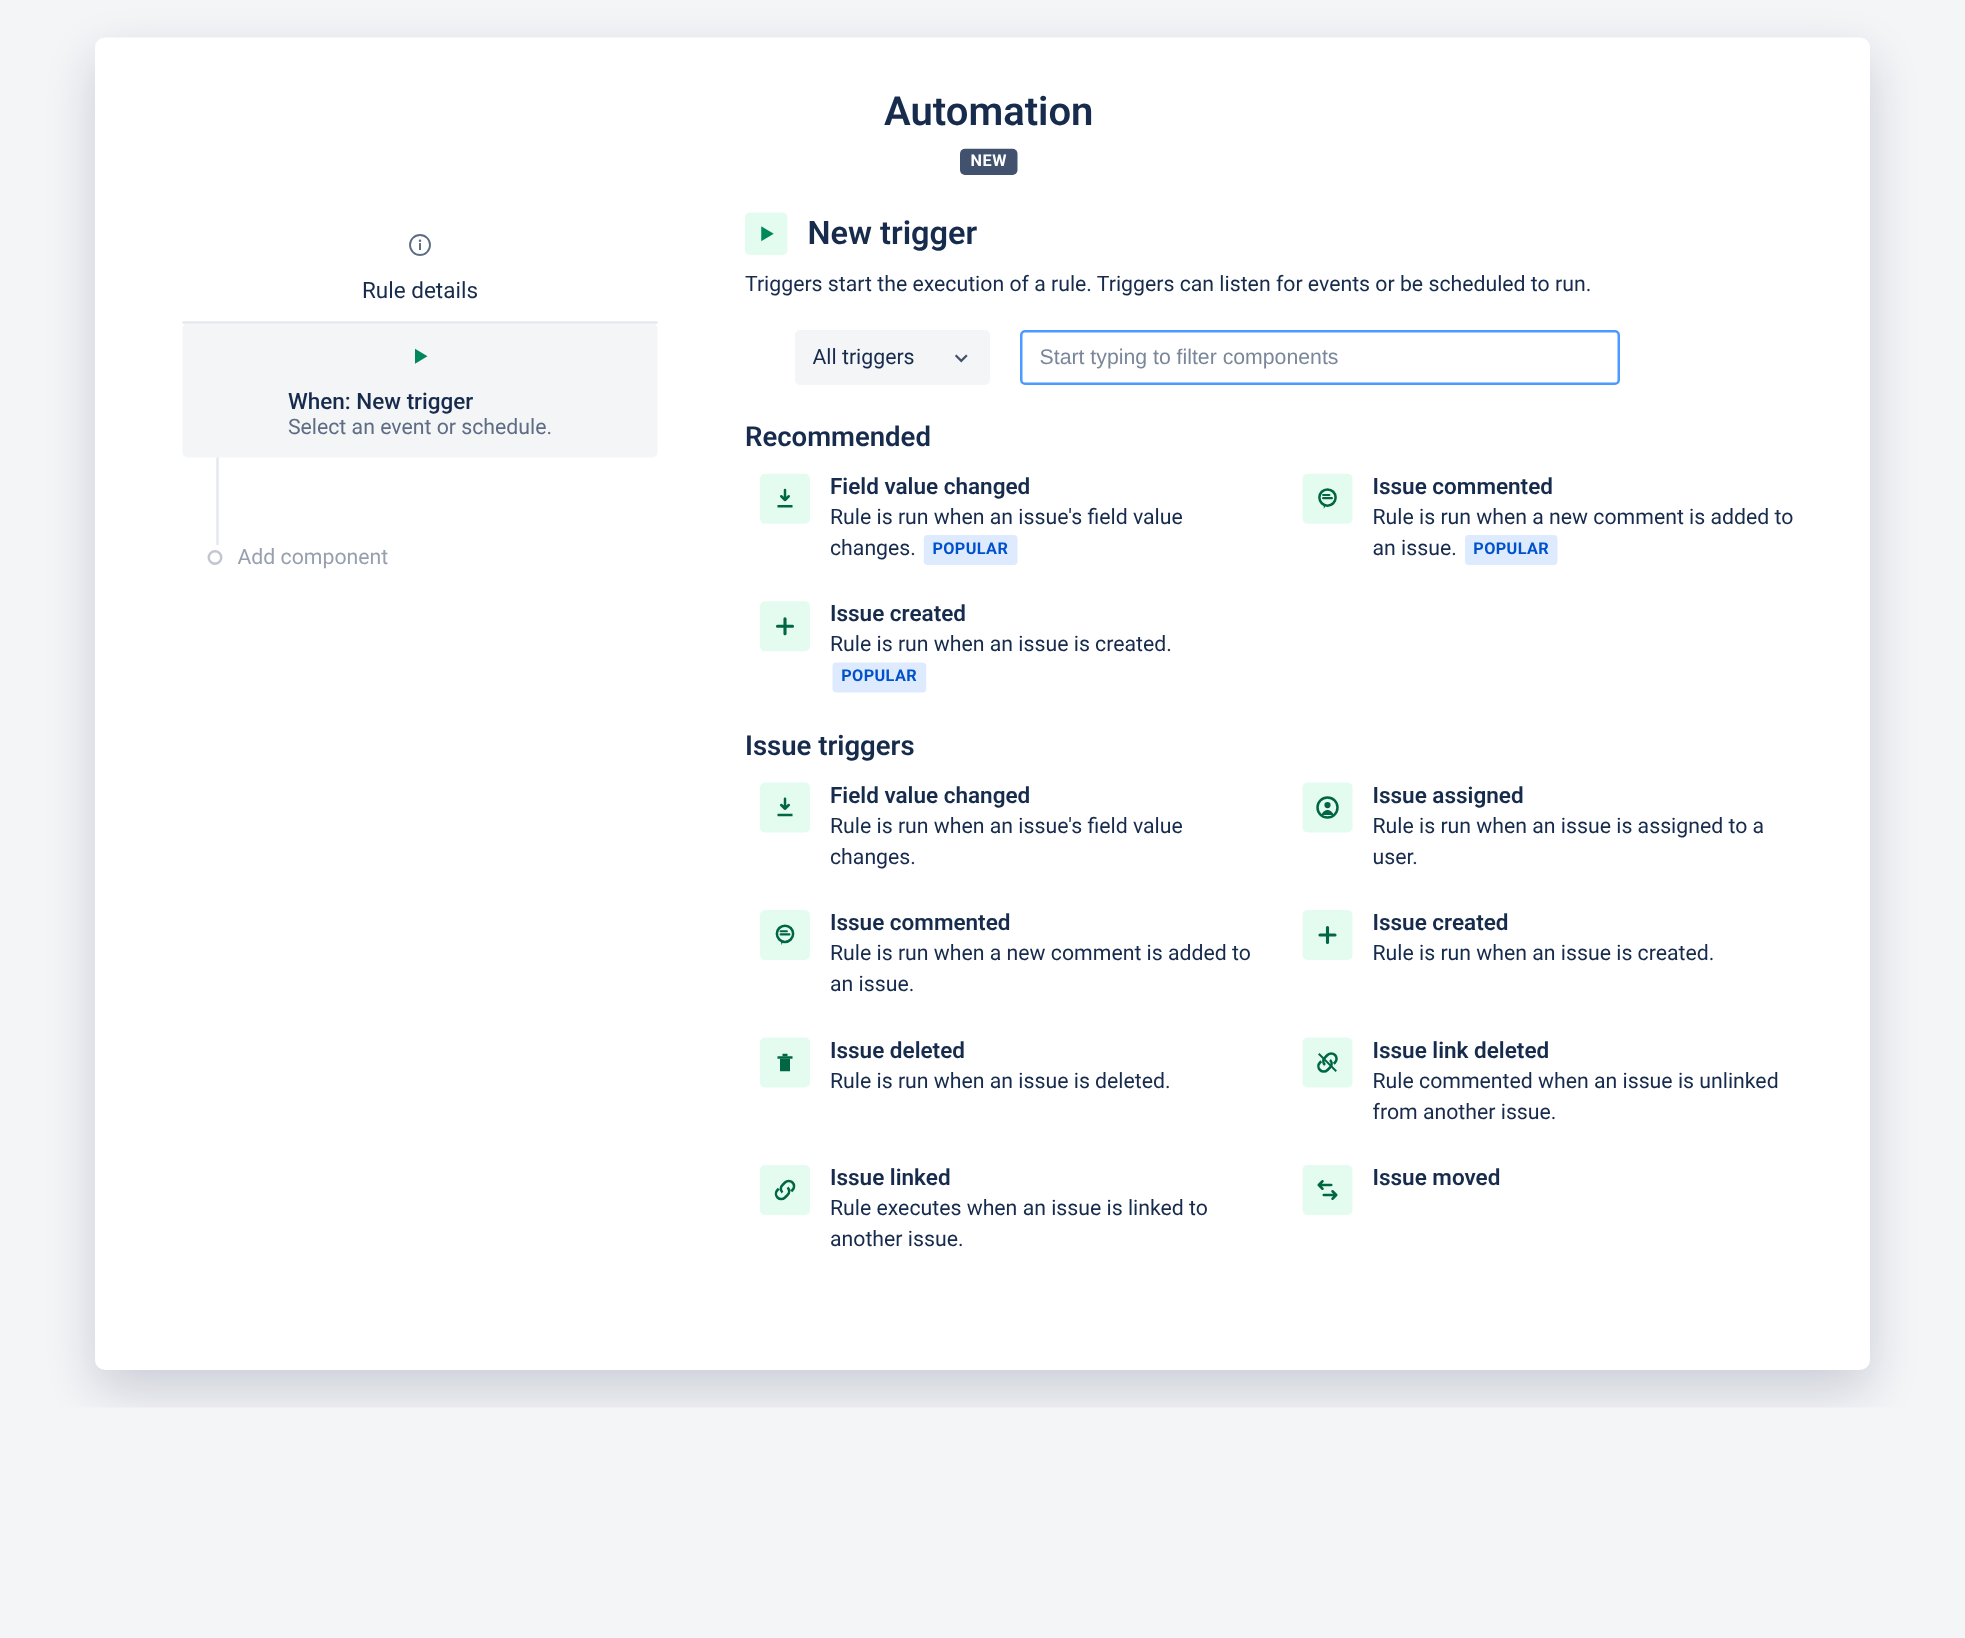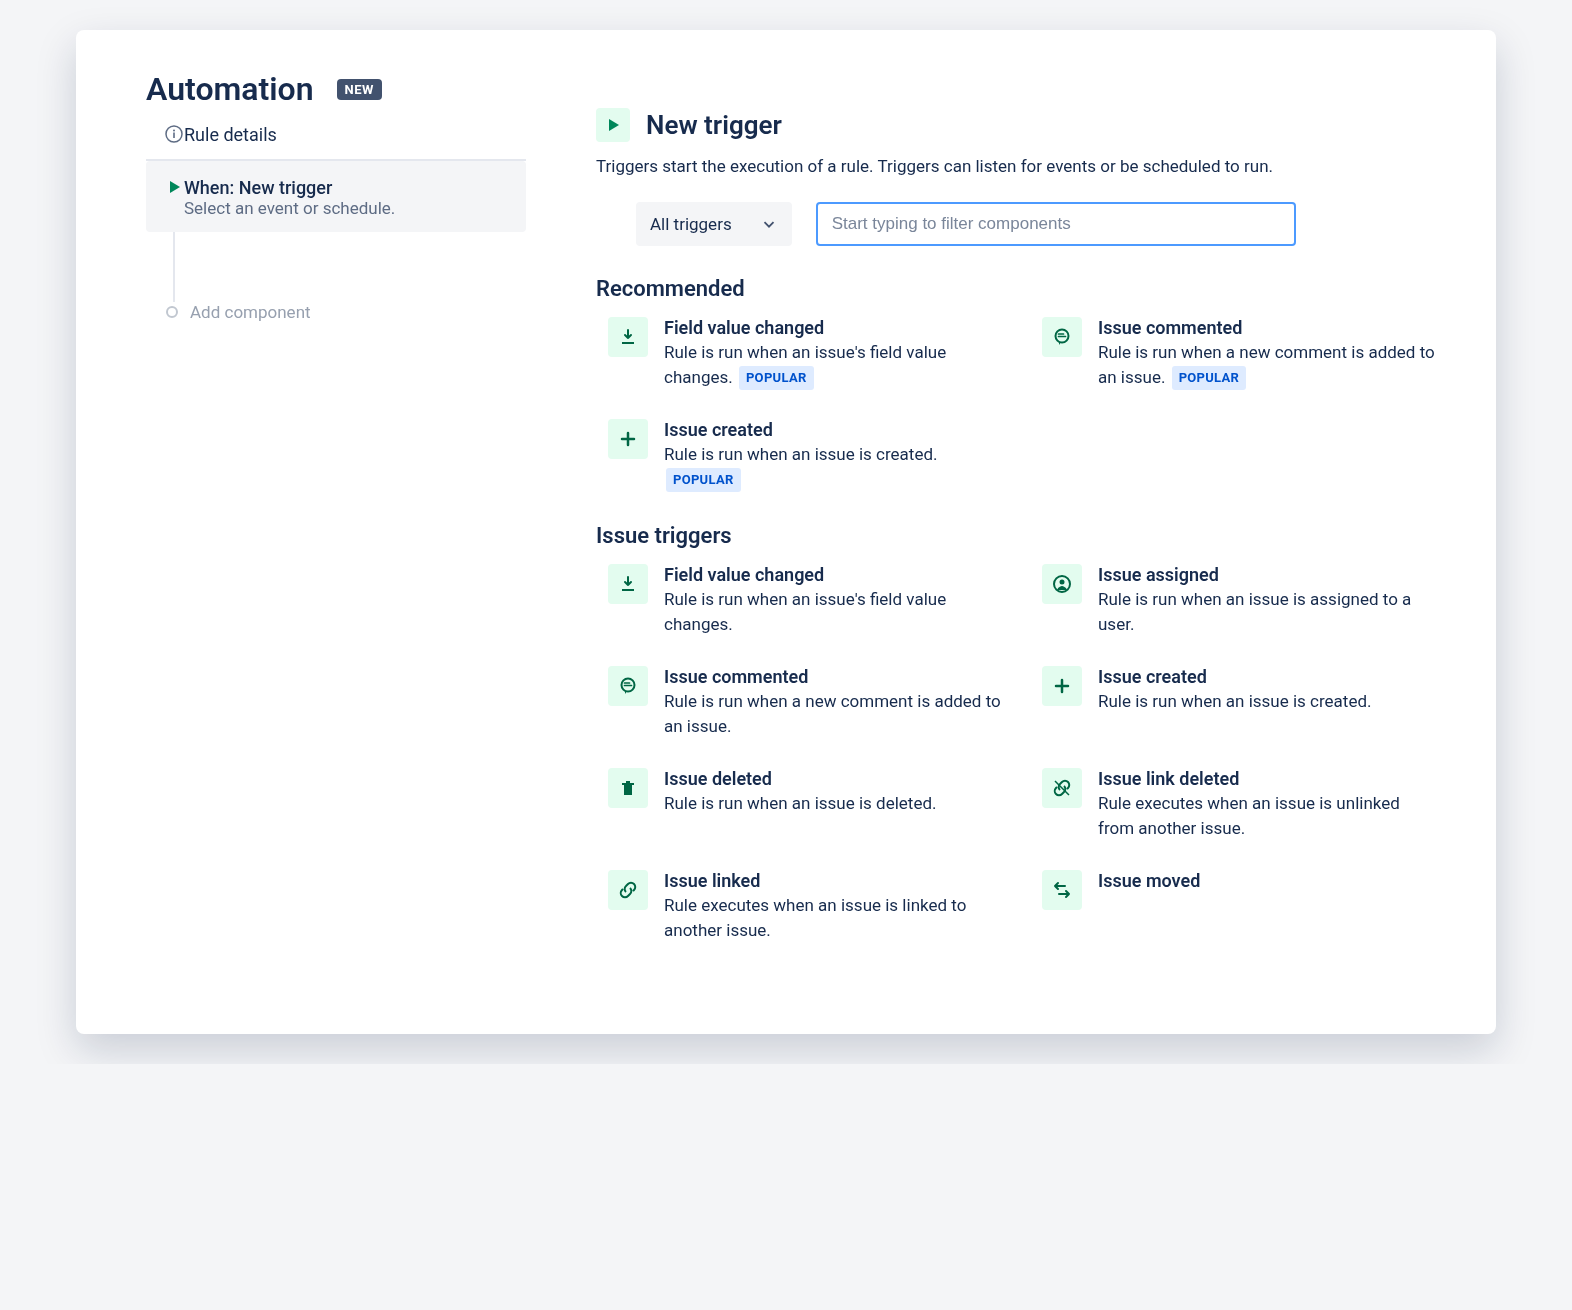--- a/index.html
+++ b/index.html
@@ -17,21 +17,23 @@
   background: #fff;
   border-radius: 8px;
   box-shadow: 0 16px 40px rgba(9,30,66,0.18);
   padding: 40px 60px 60px 70px;
   display: flex;
   flex-direction: column;
 }
 .header-row {
   display: flex;
   align-items: center;
-  gap: 23px;
+  gap: 11px;
+  margin-bottom: 30px;
+  flex-direction: column;
 }
 .page-title {
   font-size: 32px;
   font-weight: 600;
   color: #172B4D;
 }
 .new-badge {
   background: #42526E;
   color: #fff;
   font-size: 13px;
@@ -41,22 +43,24 @@
   letter-spacing: 0.5px;
 }
 .body {
   display: flex;
   gap: 70px;
 }
 .sidebar { width: 380px; flex-shrink: 0; }
 .side-item {
   padding: 14px 18px;
   display: flex;
-  align-items: flex-start;
+  align-items: center;
+  gap: 14px;
   border-radius: 4px;
+  flex-direction: column;
 }
 .side-item.rule-details { border-bottom: 2px solid #e4e7ee; border-radius: 0; }
 .side-item.selected { background: #f4f5f7; }
 .side-item .txt { flex: 1; }
 .side-item .title { font-size: 18px; color: #172B4D; font-weight: 400; margin-top: 2px; }
 .side-item.selected .title { font-weight: 500; }
 .side-item .sub { font-size: 17px; color: #5E6C84; }
 .side-icon { width: 20px; height: 20px; display: flex; align-items: center; justify-content: center; color: #5E6C84; flex-shrink: 0; margin-top: 2px;}
 .side-icon.play { color: #00875A; }
 .connector { height: 70px; width: 2px; background: #e4e7ee; margin-left: 27px; }
@@ -315,21 +319,21 @@
         </div>
       </div>
       <div class="trigger-item">
         <div class="trigger-icon">
           <svg width="20" height="20" viewBox="0 0 20 20">
                   <use href="#ic-unlink"></use>
                 </svg>
         </div>
         <div class="trigger-text">
           <div class="t-title">Issue link deleted</div>
-          <div class="t-desc">Rule executes when an issue is unlinked from another issue.</div>
+          <div class="t-desc">Rule commented when an issue is unlinked from another issue.</div>
         </div>
       </div>
       <div class="trigger-item">
         <div class="trigger-icon">
           <svg width="20" height="20" viewBox="0 0 20 20">
                   <use href="#ic-link"></use>
                 </svg>
         </div>
         <div class="trigger-text">
           <div class="t-title">Issue linked</div>

